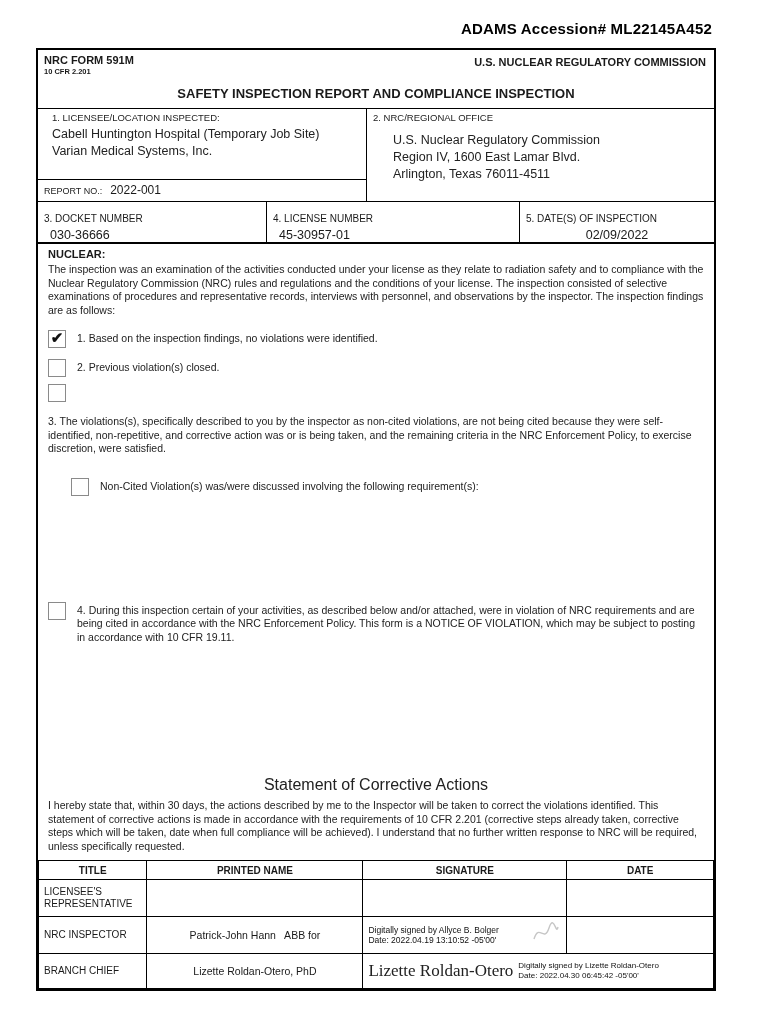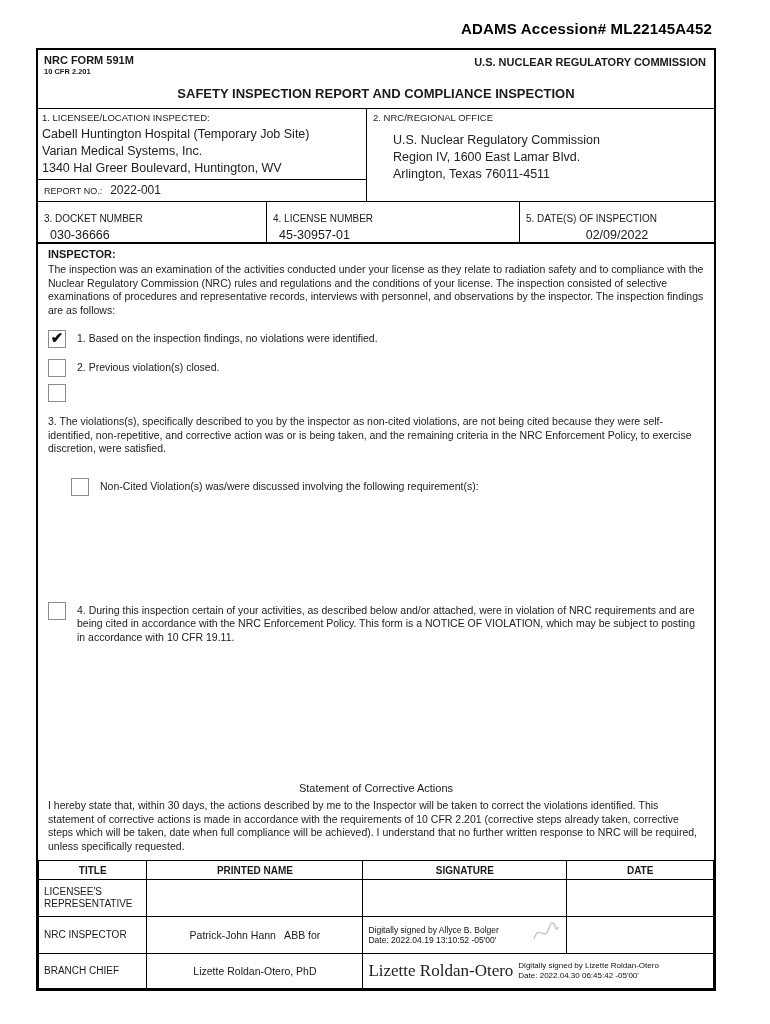--- a/index.html
+++ b/index.html
@@ -28,21 +28,21 @@
   .form-header { display:flex; justify-content:space-between; padding:4px 8px 0 6px; height:28px; }
   .form-number { font-size:11px; font-weight:bold; }
   .form-cfr { font-size:7.5px; font-weight:bold; margin-top:1px; }
   .agency { font-size:11px; font-weight:bold; padding-top:2px; }
 
   .form-title { text-align:center; font-size:13px; font-weight:bold; padding:4px 0 7px; }
 
   
   .sections { display:flex; border-top:1px solid #000; min-height:92px; }
   .sec1 { width:328px; border-right:1px solid #000; display:flex; flex-direction:column; }
-  .sec1-main { padding:3px 4px 2px; flex:1; }
+  .sec1-main { padding:3px 14px 2px; flex:1; }
   .sec-label { font-size:9.5px; color:#222; margin-bottom:3px; }
   .addr-line { font-size:12.5px; line-height:17px; color:#222; }
   .report-row { border-top:1px solid #000; padding:3px 6px 4px; display:flex; align-items:baseline; gap:8px; }
   .report-label { font-size:9px; }
   .report-value { font-size:12px; }
   .sec2 { flex:1; padding:3px 6px; }
   .sec2 .addr-block { margin:9px 0 0 20px; }
 
   
   .row345 { display:flex; border-top:1px solid #000; height:40px; }
@@ -73,21 +73,21 @@
     font-weight:bold; color:#111;
   }
   .check-text { font-size:10.5px; line-height:13.5px; padding-top:2px; color:#222; }
   .mt-item1 { margin-top:13px; }
   .mt-item2 { margin-top:11px; }
   .mt-item3 { margin-top:7px;flex-direction:column; }
   .nc-item  { margin-top:22px; margin-left:23px; }
   .mt-item4 { margin-top:106px; }
 
   .corrective { margin-top:auto; padding-bottom:7px; }
-  .corrective-title { text-align:center; font-size:11px; color:#222; margin-bottom:5px; }
+  .corrective-title { text-align:center; font-size:16px; color:#222; margin-bottom:5px; }
   .corrective-body { font-size:10.5px; line-height:13.5px; color:#222; }
 
   
   table.sig-table { width:100%; border-collapse:collapse; table-layout:fixed; }
   .sig-table th, .sig-table td { border:1px solid #000; overflow:hidden; }
   .sig-table th { font-size:10px; font-weight:bold; height:16px; padding:1px 2px; }
   .sig-table td { font-size:10px; padding:2px 5px; vertical-align:middle; }
   td.title-cell { font-size:10px; line-height:12px; vertical-align:middle; }
   td.pname-cell { text-align:center; font-size:10.5px; white-space:pre-wrap; }
   .row-rep td { height:32px; }
@@ -118,21 +118,20 @@
     </div>
 
     <div class="form-title">SAFETY INSPECTION REPORT AND COMPLIANCE INSPECTION</div>
 
     <div class="sections">
       <div class="sec1">
         <div class="sec1-main">
           <div class="sec-label">1.  LICENSEE/LOCATION INSPECTED:</div>
           <div class="addr-line">Cabell Huntington Hospital (Temporary Job Site)</div>
           <div class="addr-line">Varian Medical Systems, Inc.</div>
-          <div class="addr-line">1340 Hal Greer Boulevard, Huntington, WV</div>
         </div>
         <div class="report-row">
           <span class="report-label">REPORT NO.:</span>
           <span class="report-value">2022-001</span>
         </div>
       </div>
       <div class="sec2">
         <div class="sec-label">2.  NRC/REGIONAL OFFICE</div>
         <div class="addr-block">
           <div class="addr-line">U.S. Nuclear Regulatory Commission</div>
@@ -151,21 +150,21 @@
         <div class="cell-label">4.  LICENSE NUMBER</div>
         <div class="cell-value">45-30957-01</div>
       </div>
       <div class="cell345 cell-dates">
         <div class="cell-label">5.  DATE(S) OF INSPECTION</div>
         <div class="cell-value">02/09/2022</div>
       </div>
     </div>
 
     <div class="licensee">
-      <div class="licensee-label">INSPECTOR:</div>
+      <div class="licensee-label">NUCLEAR:</div>
       <div class="licensee-intro">The inspection was an examination of the activities conducted under your license as they relate to radiation safety and to compliance with the Nuclear Regulatory Commission (NRC) rules and regulations and the conditions of your license.  The inspection consisted of selective examinations of procedures and representative records, interviews with personnel, and observations by the inspector.  The inspection findings are as follows:</div>
 
       <div class="check-item mt-item1">
         <div class="checkbox">✔</div>
         <div class="check-text">1.  Based on the inspection findings, no violations were identified.</div>
       </div>
 
       <div class="check-item mt-item2">
         <div class="checkbox"></div>
         <div class="check-text">2.  Previous violation(s) closed.</div>

